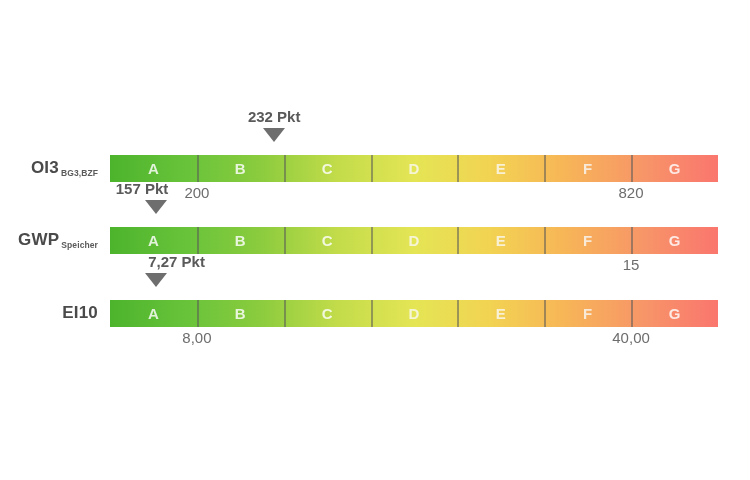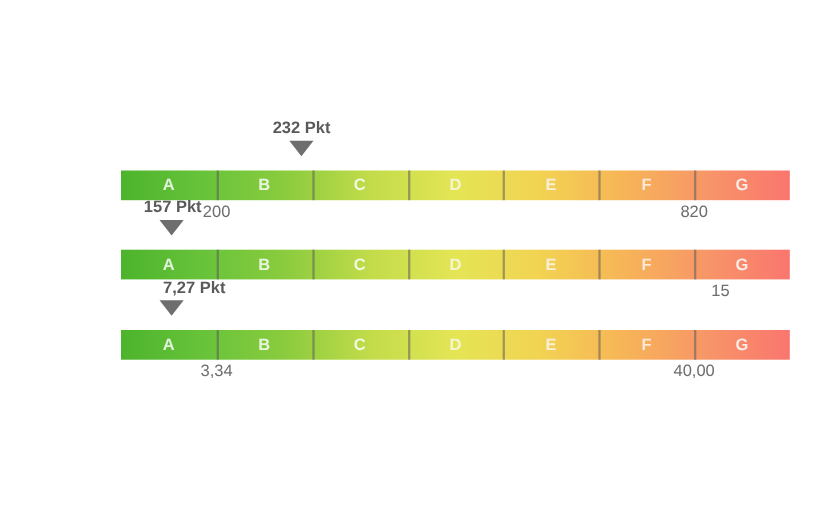--- a/index.html
+++ b/index.html
@@ -131,20 +131,21 @@
     font-size: 15px;
     color: #6d6d6d;
     text-align: center;
   }
 </style>
 </head>
 <body>
 
 <div id="chart-root">
     <div class="rating-row row-0">
+      <div class="row-label"><span>OI3</span><span class="sub">BG3,BZF</span></div>
       <div class="bar-wrap">
         <div class="bar-gradient" style="background: linear-gradient(to right, rgb(76, 180, 44) 0%, rgb(104, 195, 58) 12.5%, rgb(140, 204, 62) 25%, rgb(195, 220, 74) 37.5%, rgb(228, 229, 85) 50%, rgb(242, 211, 82) 62.5%, rgb(247, 181, 87) 75%, rgb(247, 150, 104) 87.5%, rgb(250, 118, 110) 100%);"></div>
         <div class="seg-divider" style="left: 14.2857%;"></div>
         <div class="seg-divider" style="left: 28.5714%;"></div>
         <div class="seg-divider" style="left: 42.8571%;"></div>
         <div class="seg-divider" style="left: 57.1429%;"></div>
         <div class="seg-divider" style="left: 71.4286%;"></div>
         <div class="seg-divider" style="left: 85.7143%;"></div>
         <div class="seg-letter" style="left: 0%; width: 14.2857%;">A</div>
         <div class="seg-letter" style="left: 14.2857%; width: 14.2857%;">B</div>
@@ -153,56 +154,58 @@
         <div class="seg-letter dark" style="left: 57.1429%; width: 14.2857%; color: rgba(250, 250, 250, 0.78);">E</div>
         <div class="seg-letter dark" style="left: 71.4286%; width: 14.2857%; color: rgba(250, 250, 250, 0.78);">F</div>
         <div class="seg-letter" style="left: 85.7143%; width: 14.2857%;">G</div>
       </div>
       <div class="marker" style="left: 274.16px;"></div>
       <div class="marker-label" style="left: 274.16px;">232 Pkt</div>
       <div class="tick-value" style="left: 196.944px;">200</div>
       <div class="tick-value" style="left: 631.056px;">820</div>
     </div>
     <div class="rating-row row-1">
+      <div class="row-label"><span>GWP</span><span class="sub">Speicher</span></div>
       <div class="bar-wrap">
         <div class="bar-gradient" style="background: linear-gradient(to right, rgb(76, 180, 44) 0%, rgb(104, 195, 58) 12.5%, rgb(140, 204, 62) 25%, rgb(195, 220, 74) 37.5%, rgb(228, 229, 85) 50%, rgb(242, 211, 82) 62.5%, rgb(247, 181, 87) 75%, rgb(247, 150, 104) 87.5%, rgb(250, 118, 110) 100%);"></div>
         <div class="seg-divider" style="left: 14.2857%;"></div>
         <div class="seg-divider" style="left: 28.5714%;"></div>
         <div class="seg-divider" style="left: 42.8571%;"></div>
         <div class="seg-divider" style="left: 57.1429%;"></div>
         <div class="seg-divider" style="left: 71.4286%;"></div>
         <div class="seg-divider" style="left: 85.7143%;"></div>
         <div class="seg-letter" style="left: 0%; width: 14.2857%;">A</div>
         <div class="seg-letter" style="left: 14.2857%; width: 14.2857%;">B</div>
         <div class="seg-letter" style="left: 28.5714%; width: 14.2857%;">C</div>
         <div class="seg-letter dark" style="left: 42.8571%; width: 14.2857%; color: rgba(250, 250, 250, 0.78);">D</div>
         <div class="seg-letter dark" style="left: 57.1429%; width: 14.2857%; color: rgba(250, 250, 250, 0.78);">E</div>
         <div class="seg-letter dark" style="left: 71.4286%; width: 14.2857%; color: rgba(250, 250, 250, 0.78);">F</div>
         <div class="seg-letter" style="left: 85.7143%; width: 14.2857%;">G</div>
       </div>
       <div class="marker" style="left: 155.6px;"></div>
-      <div class="marker-label" style="left: 157px;">157 Pkt</div>
+      <div class="marker-label" style="left: 142px;">157 Pkt</div>
       <div class="tick-value" style="left: 196.944px; margin-top: 46px;">150</div>
-      <div class="tick-value" style="left: 631.056px; margin-left: 24px;">15</div>
+      <div class="tick-value" style="left: 631.056px;">15</div>
     </div>
     <div class="rating-row row-2">
+      <div class="row-label"><span>EI10</span></div>
       <div class="bar-wrap">
         <div class="bar-gradient" style="background: linear-gradient(to right, rgb(76, 180, 44) 0%, rgb(104, 195, 58) 12.5%, rgb(140, 204, 62) 25%, rgb(195, 220, 74) 37.5%, rgb(228, 229, 85) 50%, rgb(242, 211, 82) 62.5%, rgb(247, 181, 87) 75%, rgb(247, 150, 104) 87.5%, rgb(250, 118, 110) 100%);"></div>
         <div class="seg-divider" style="left: 14.2857%;"></div>
         <div class="seg-divider" style="left: 28.5714%;"></div>
         <div class="seg-divider" style="left: 42.8571%;"></div>
         <div class="seg-divider" style="left: 57.1429%;"></div>
         <div class="seg-divider" style="left: 71.4286%;"></div>
         <div class="seg-divider" style="left: 85.7143%;"></div>
         <div class="seg-letter" style="left: 0%; width: 14.2857%;">A</div>
         <div class="seg-letter" style="left: 14.2857%; width: 14.2857%;">B</div>
         <div class="seg-letter" style="left: 28.5714%; width: 14.2857%;">C</div>
         <div class="seg-letter dark" style="left: 42.8571%; width: 14.2857%; color: rgba(250, 250, 250, 0.78);">D</div>
         <div class="seg-letter dark" style="left: 57.1429%; width: 14.2857%; color: rgba(250, 250, 250, 0.78);">E</div>
         <div class="seg-letter dark" style="left: 71.4286%; width: 14.2857%; color: rgba(250, 250, 250, 0.78);">F</div>
         <div class="seg-letter" style="left: 85.7143%; width: 14.2857%;">G</div>
       </div>
       <div class="marker" style="left: 155.6px;"></div>
       <div class="marker-label" style="left: 155.6px; margin-left: 21px;">7,27 Pkt</div>
-      <div class="tick-value" style="left: 196.944px;">3,34</div>
+      <div class="tick-value" style="left: 196.944px;">8,00</div>
       <div class="tick-value" style="left: 631.056px;">40,00</div>
     </div>
   </div>
 
 </body></html>

